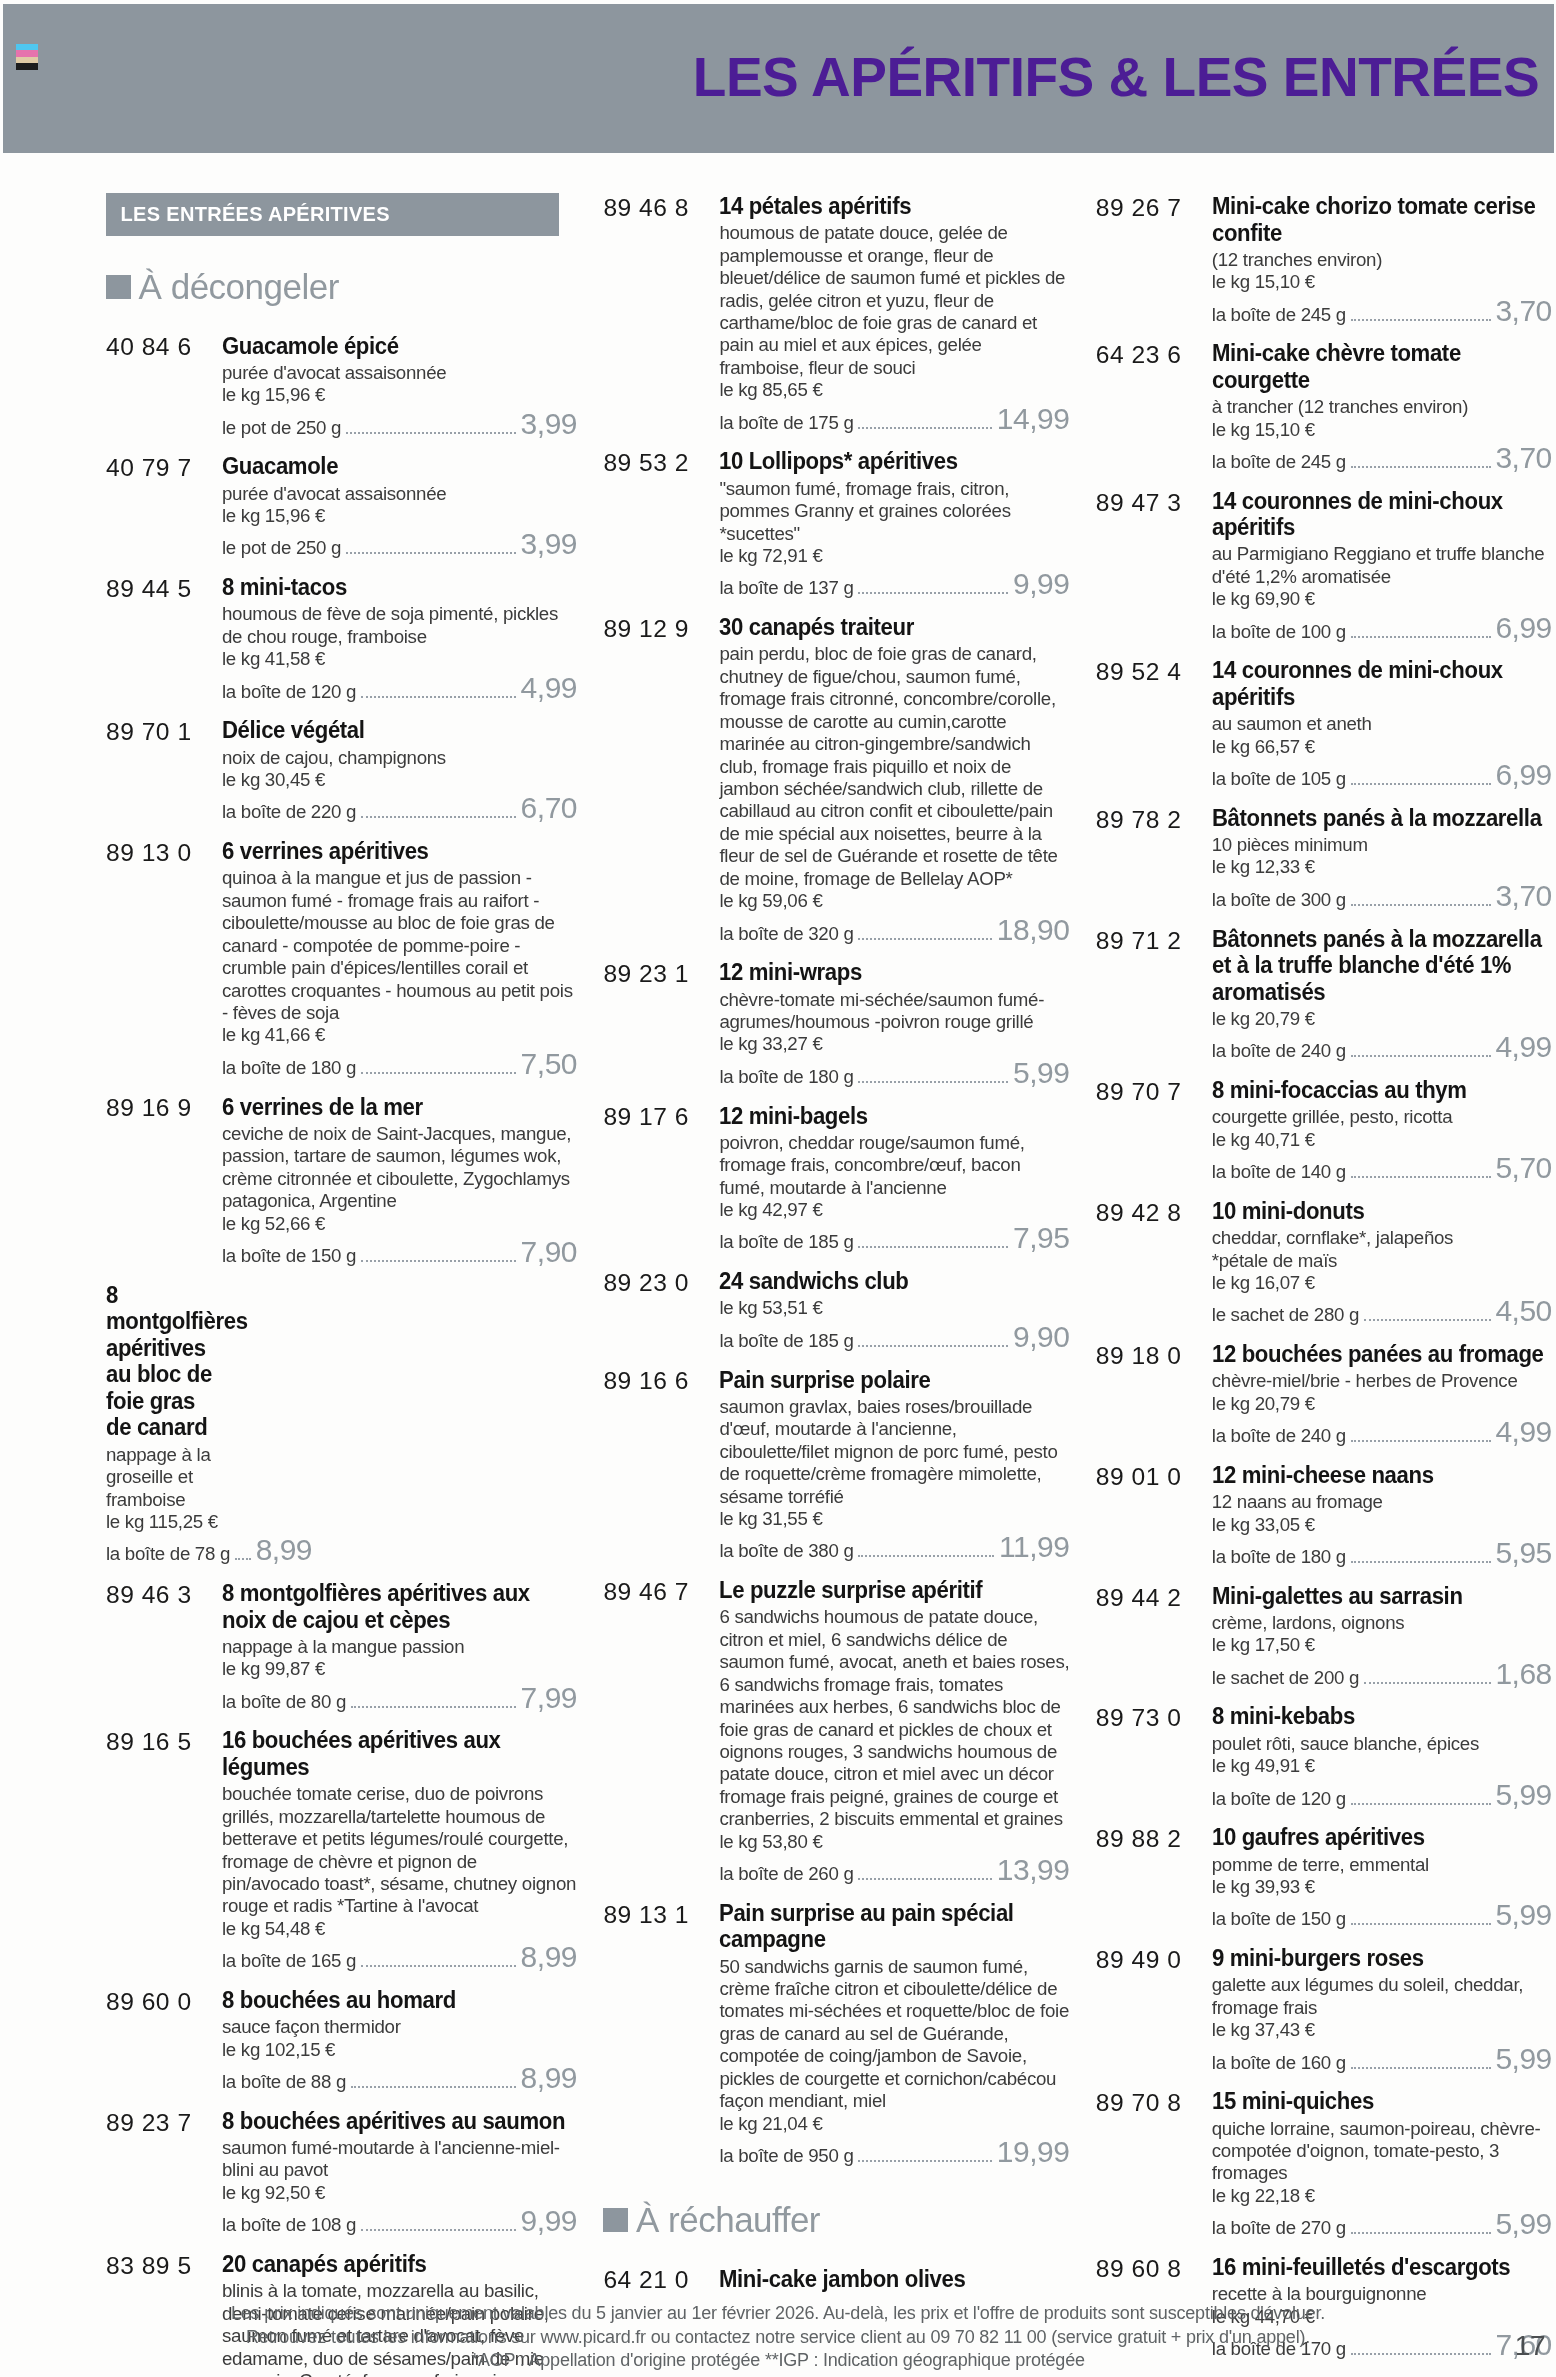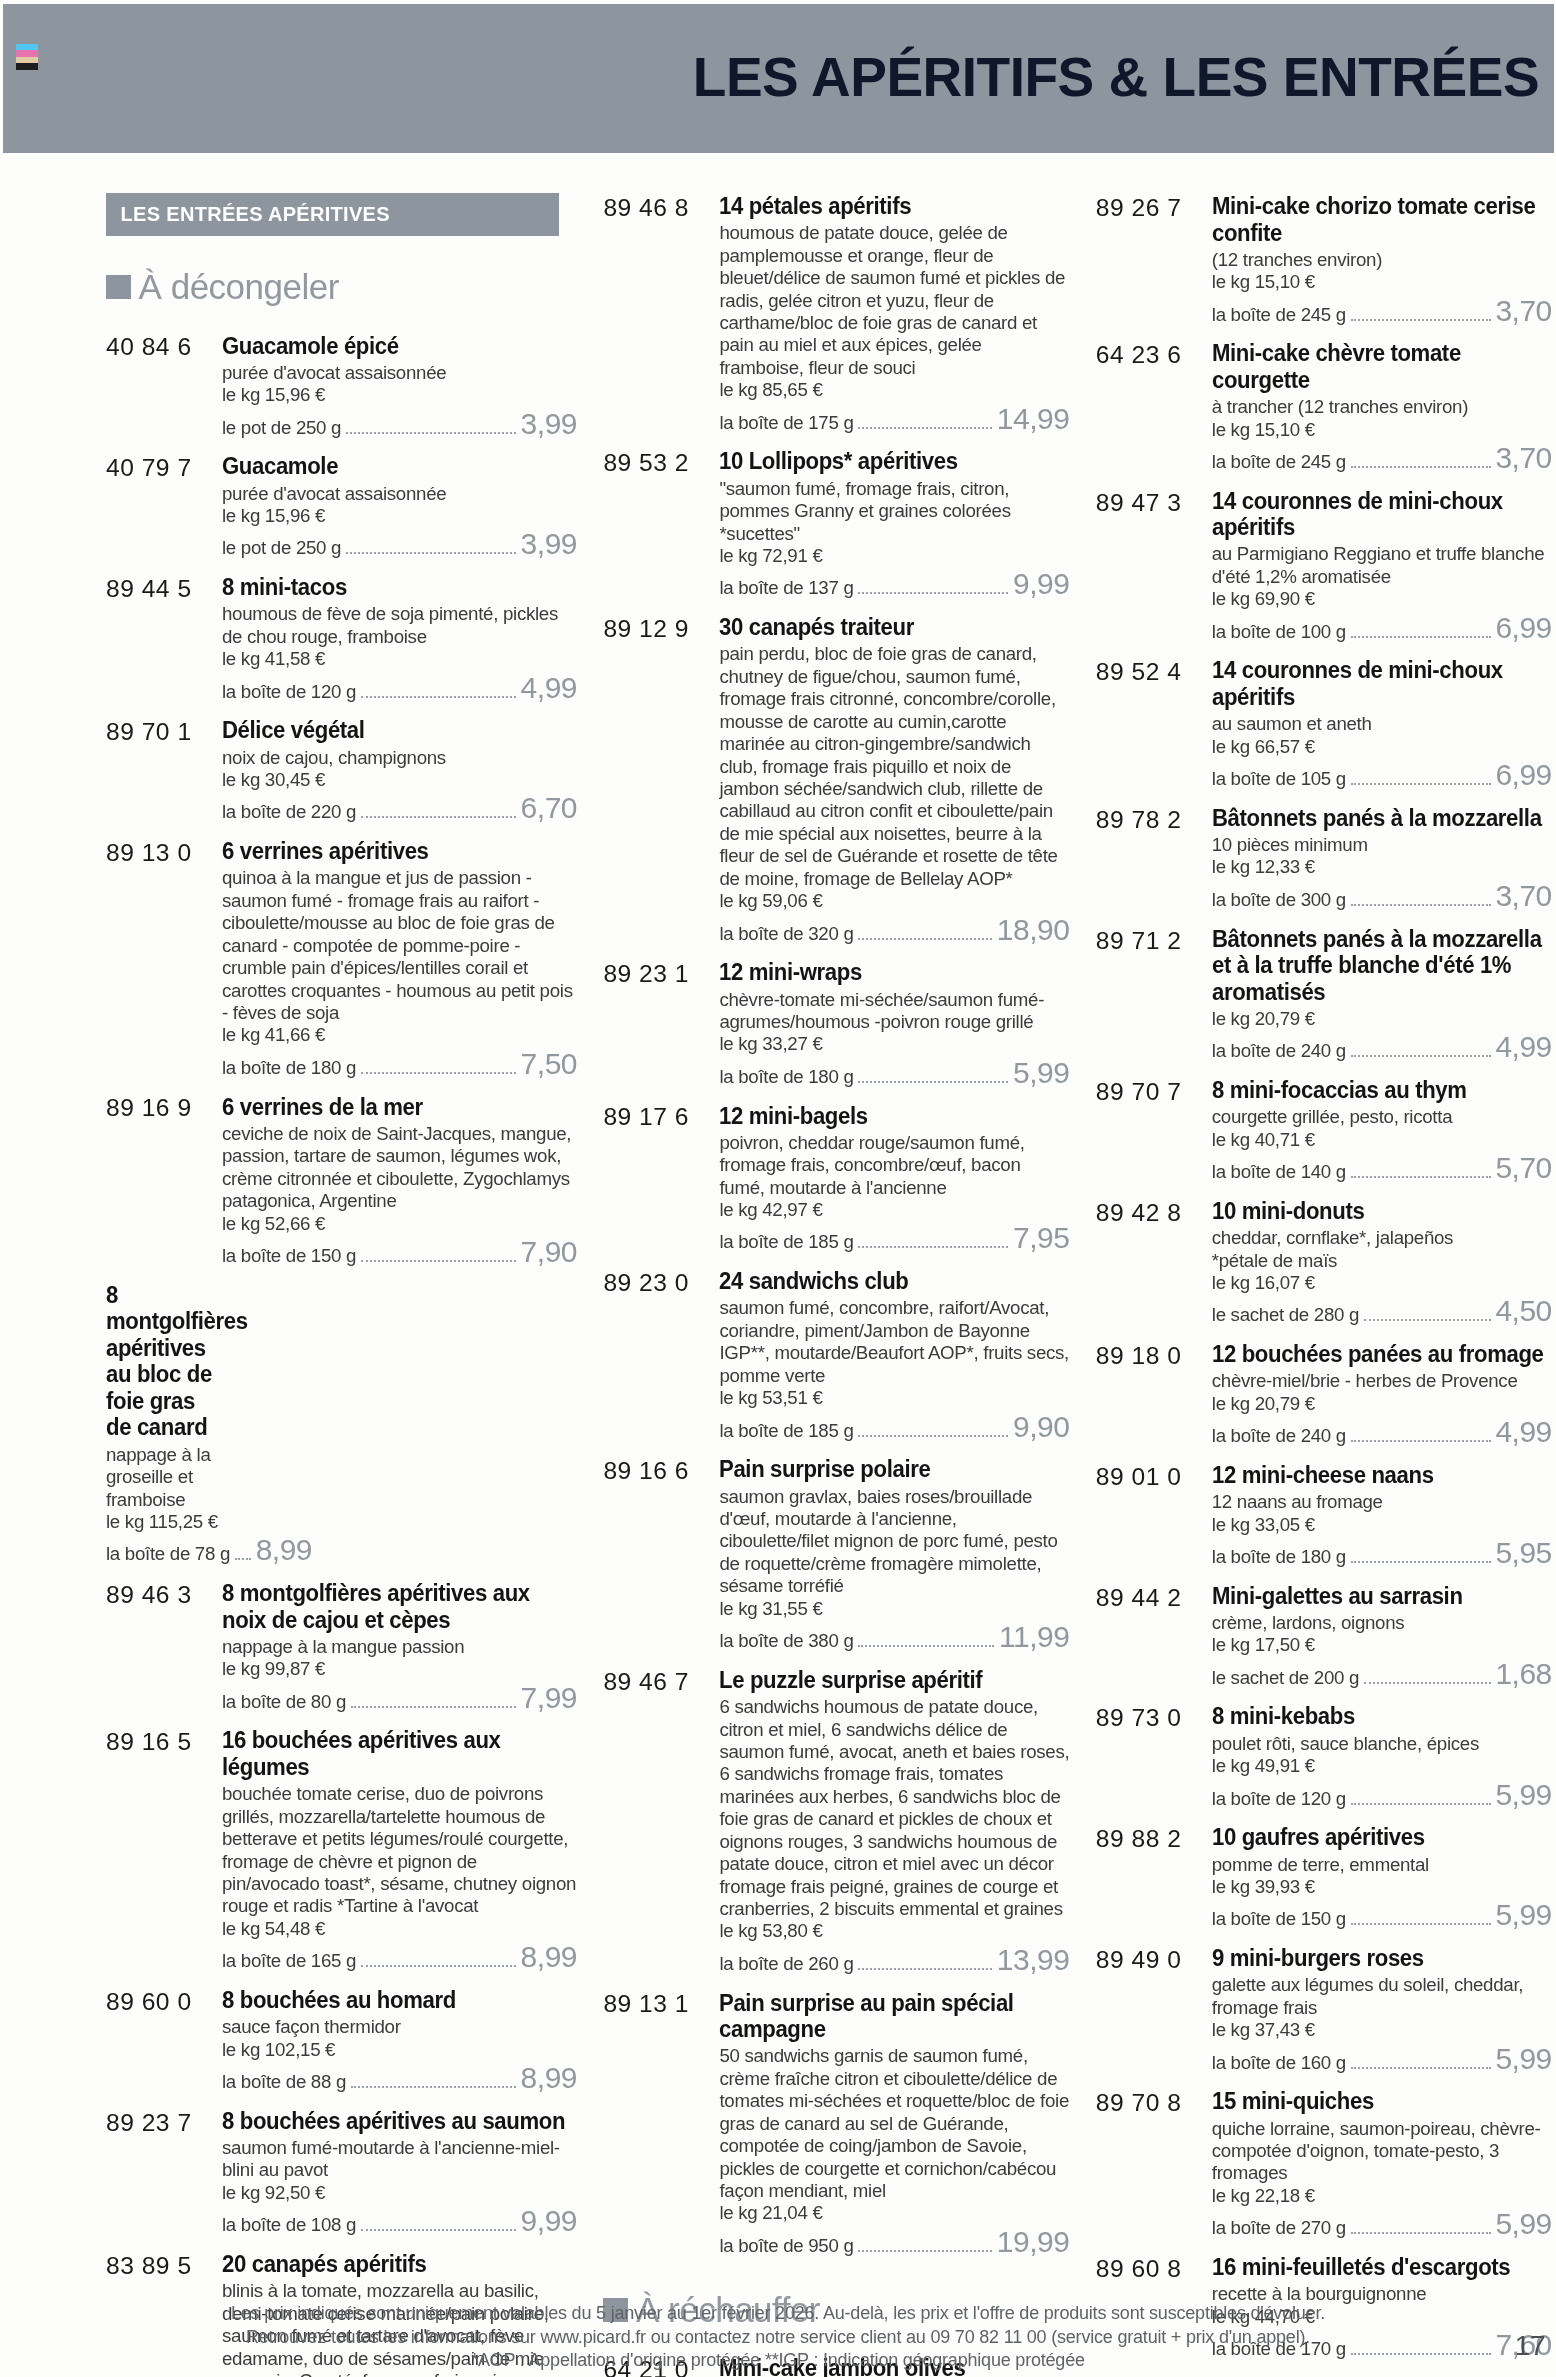--- a/index.html
+++ b/index.html
@@ -11,21 +11,21 @@
     overflow:hidden;
     color:#1a1a1a;
   }
   
   .banner {
     position:absolute; left:2.7px; top:3.6px; width:1551px; height:149px;
     background:var(--banner-gray, #8d969e);
   }
   .banner-title {
     margin:0; position:absolute; right:14.6px; top:0; line-height:147px;
-    font-size:55px; font-weight:bold; color:#0f172a; letter-spacing:-0.5px;
+    font-size:55px; font-weight:bold; color:#4c1d95; letter-spacing:-0.5px;
     white-space:nowrap;
   }
   .regmark { position:absolute; left:16.4px; top:44px; width:22px; }
   .regmark span { display:block; width:22px; height:6.4px; }
   .regmark .c1 { background:#4fc7f0; }
   .regmark .c2 { background:#e673ad; }
   .regmark .c3 { background:#e0cba6; }
   .regmark .c4 { background:#1d1d1d; }
 
   
@@ -308,21 +308,20 @@
               <span class="ppack">la boîte de 185 g</span>
               <span class="pdots"></span>
               <span class="pprice">7,95</span>
             </div>
           </div>
         </div>
         <div class="product">
           <div class="code">89 23 0</div>
           <div class="pcontent">
             <div class="ptitle">24 sandwichs club</div>
-            <div class="pdesc">saumon fumé, concombre, raifort/Avocat, coriandre, piment/Jambon de Bayonne IGP**, moutarde/Beaufort AOP*, fruits secs, pomme verte</div>
             <div class="punit">le kg 53,51 €</div>
             <div class="ppriceline">
               <span class="ppack">la boîte de 185 g</span>
               <span class="pdots"></span>
               <span class="pprice">9,90</span>
             </div>
           </div>
         </div>
         <div class="product">
           <div class="code">89 16 6</div>

